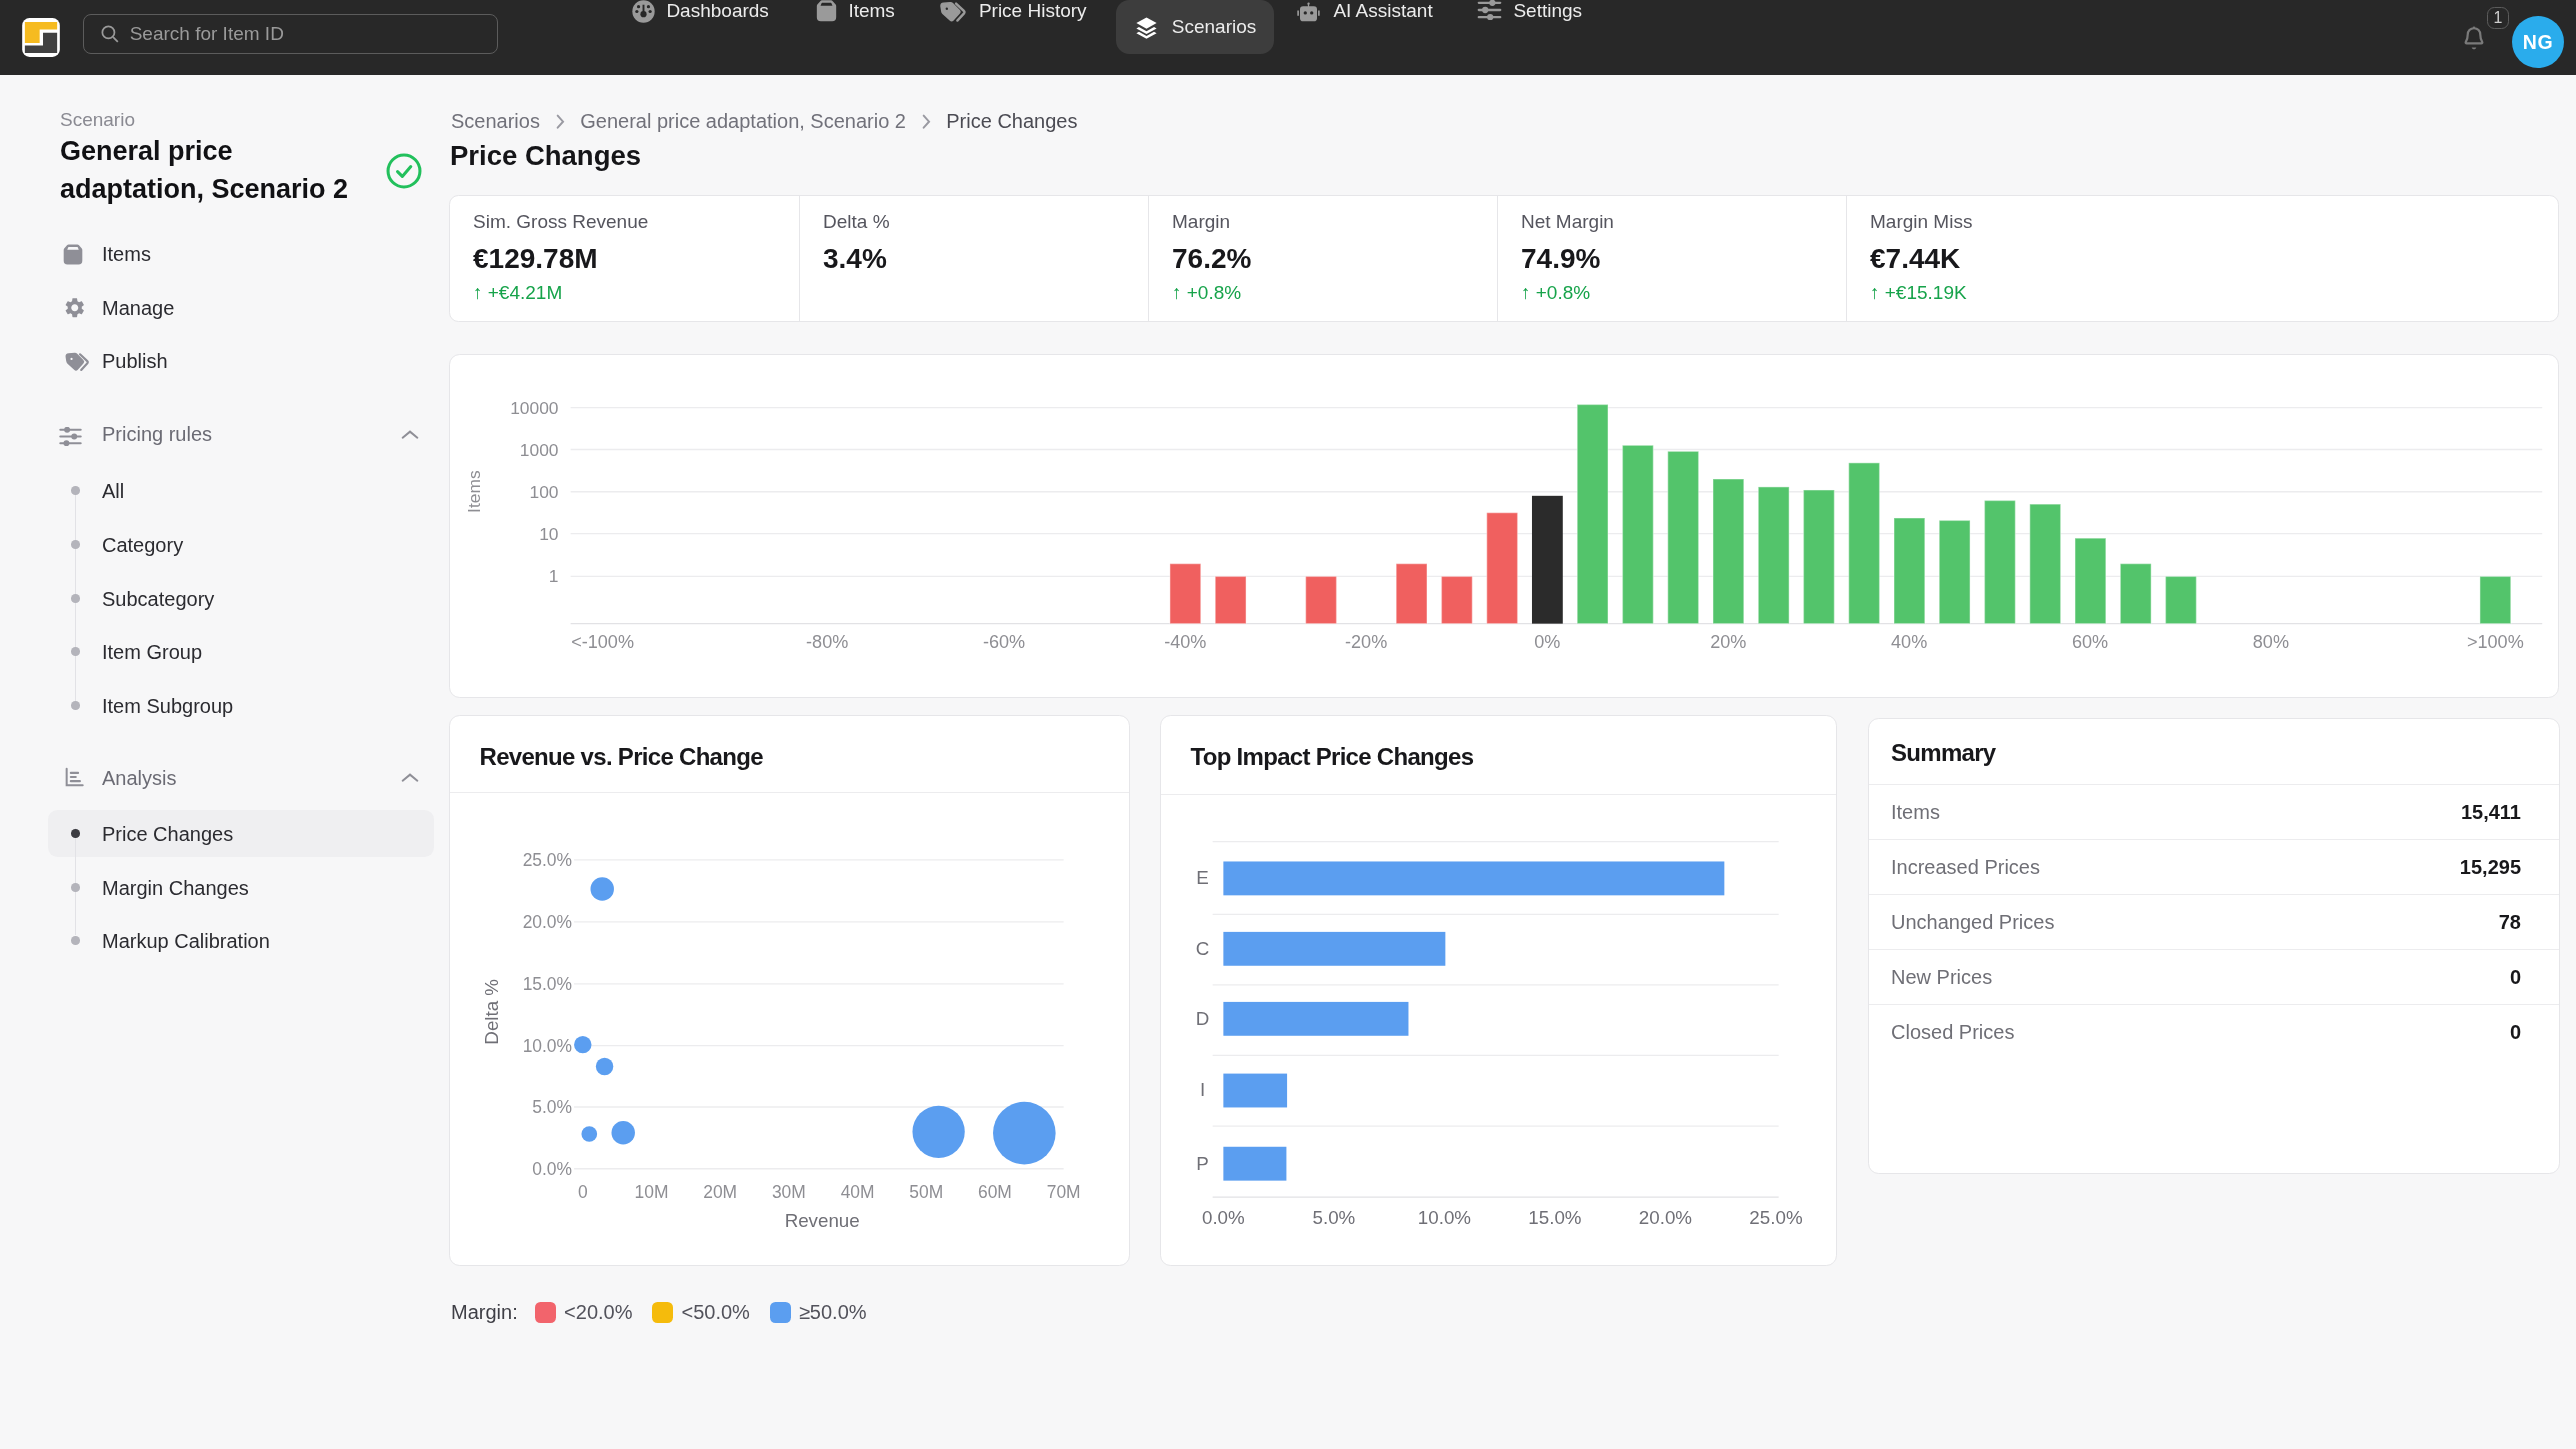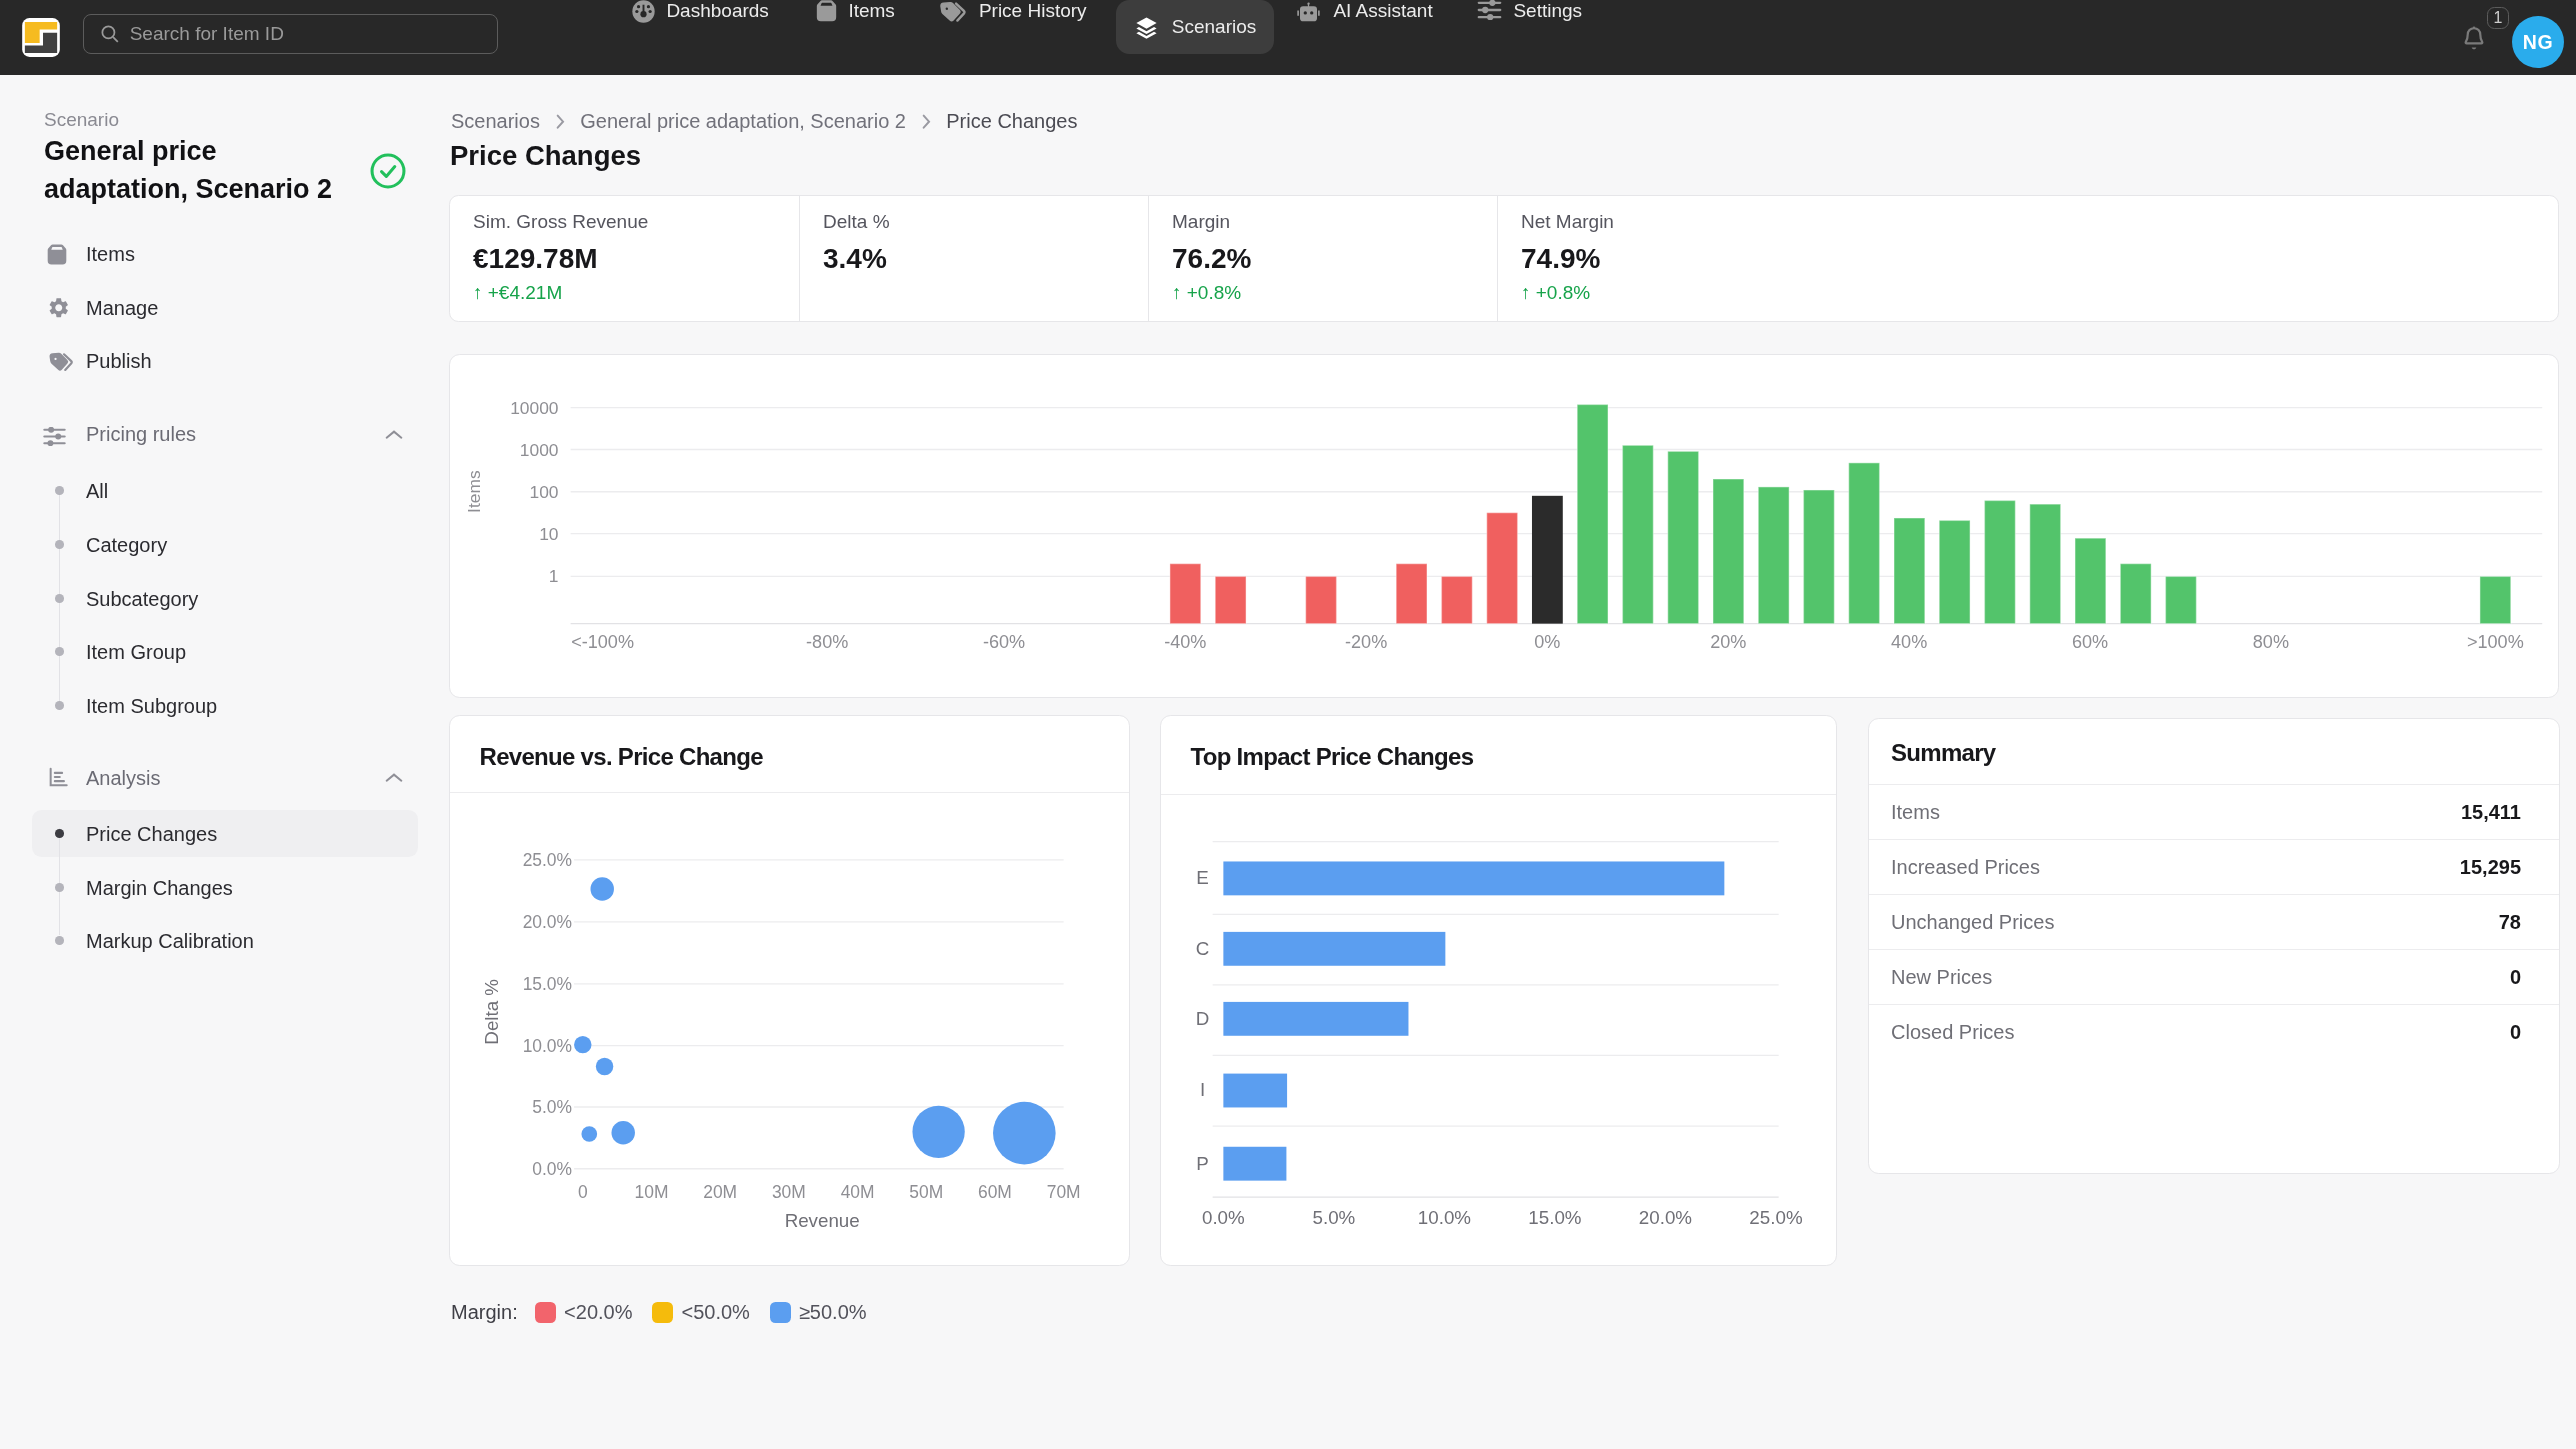--- a/index.html
+++ b/index.html
@@ -14,21 +14,21 @@
 .kpis{position:absolute;left:449px;top:195px;width:2110px;height:127px;background:#fff;border:1.3px solid #e6e6e9;border-radius:9.4px;display:flex}
 .kpi{width:349px;flex:none;padding:14.8px 0 0 23px;border-left:1.3px solid #e6e6e9}
 .kpi:last-child{flex:1}
 .kpi:first-child{border-left:none}
 .kpi .lab{font-size:19px;color:#55555e;margin-bottom:10px}
 .kpi .val{font-size:28px;font-weight:bold;color:#18181b;margin-bottom:7.4px}
 .kpi .dlt{font-size:19px;color:#16a34a}
 .card{position:absolute;background:#fff;border:1.3px solid #e6e6e9;border-radius:10.7px}
 .ctitle{position:absolute;left:29.5px;top:27px;font-size:24px;font-weight:bold;color:#18181b;letter-spacing:-0.7px}
 .cdiv{position:absolute;left:0;width:100%;height:1.3px;background:#ececee}
-.side{position:absolute;left:0;top:75px;width:436px;height:1087px;font-size:20px;color:#2b2b30}
+.side{position:absolute;left:16px;top:75px;width:436px;height:1087px;font-size:20px;color:#2b2b30}
 .srow{position:absolute;left:86px}
 .sic{position:absolute;left:47px;display:flex}
 .dot{position:absolute;left:55px;width:8.7px;height:8.7px;border-radius:50%;background:#b4b4bb}
 .shead{color:#6b6b74}
 .sum-row{display:flex;justify-content:space-between;align-items:center;height:55px;padding:0 38px 0 22px;border-top:1.3px solid #ececee;font-size:20px}
 .sum-row .l{color:#6f6f76}
 .sum-row .v{font-weight:bold;color:#18181b}
 </style></head>
 <body>
 <div class="topbar">
@@ -220,20 +220,25 @@
     </div>
   <div class="kpi">
       <div class="lab">Margin</div>
       <div class="val">76.2%</div>
       <div class="dlt">↑ +0.8%</div>
     </div>
   <div class="kpi">
       <div class="lab">Net Margin</div>
       <div class="val">74.9%</div>
       <div class="dlt">↑ +0.8%</div>
+    </div>
+  <div class="kpi">
+      <div class="lab">Margin Miss</div>
+      <div class="val">€7.44K</div>
+      <div class="dlt">↑ +€15.19K</div>
     </div>
 </div>
 
 <div class="card" style="left:449px;top:354px;width:2110px;height:344px">
   <svg width="2107" height="341" viewBox="0 0 3141 509" style="position:absolute;left:0;top:0">
     <text x="43" y="204" text-anchor="middle" font-size="26" fill="#8e8e93" transform="rotate(-90 43 204)">Items</text>
     <line x1="178" y1="78.5" x2="3121" y2="78.5" stroke="#ececee" stroke-width="2"></line>
 <text x="160" y="87.5" text-anchor="end" font-size="26" fill="#8e8e93">10000</text>
 <line x1="178" y1="141.1" x2="3121" y2="141.1" stroke="#ececee" stroke-width="2"></line>
 <text x="160" y="150.1" text-anchor="end" font-size="26" fill="#8e8e93">1000</text>

